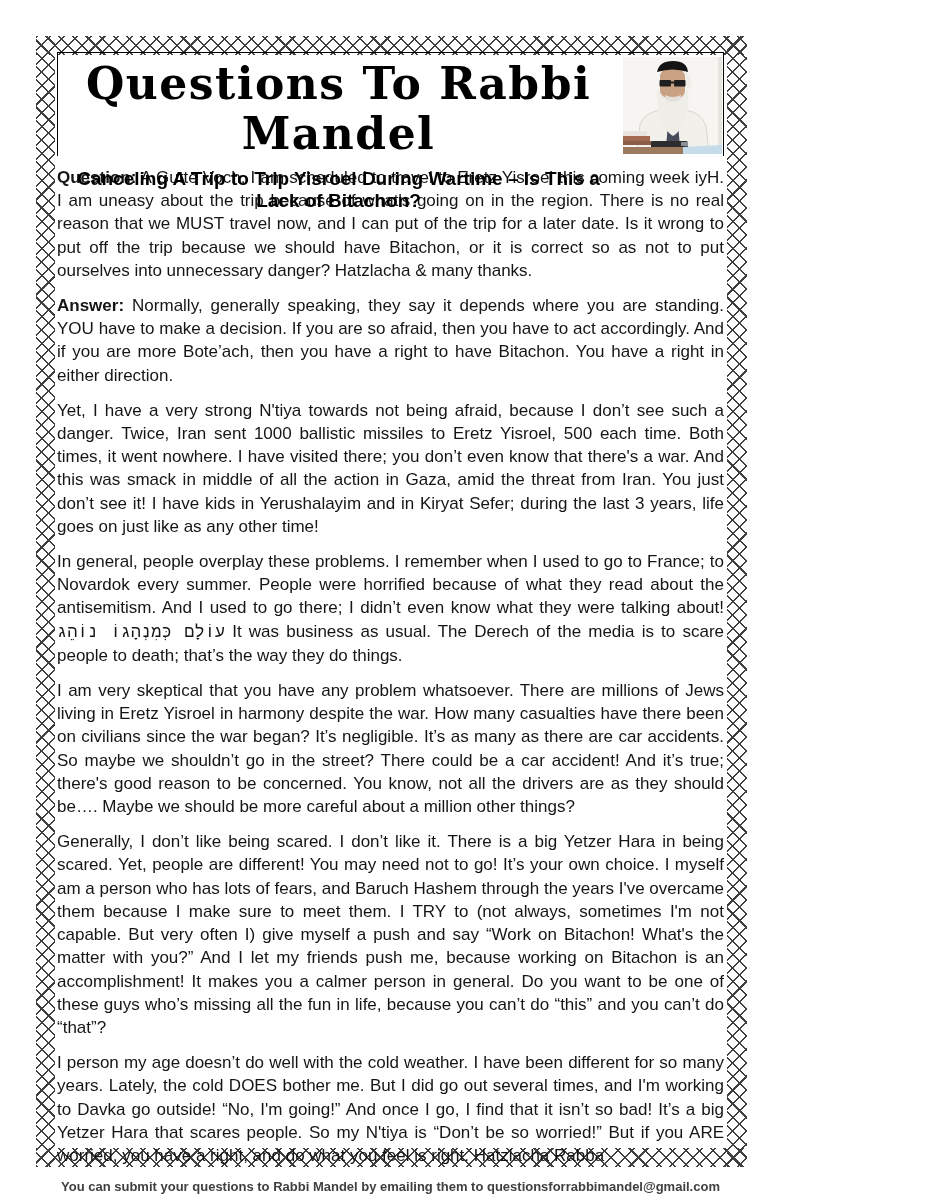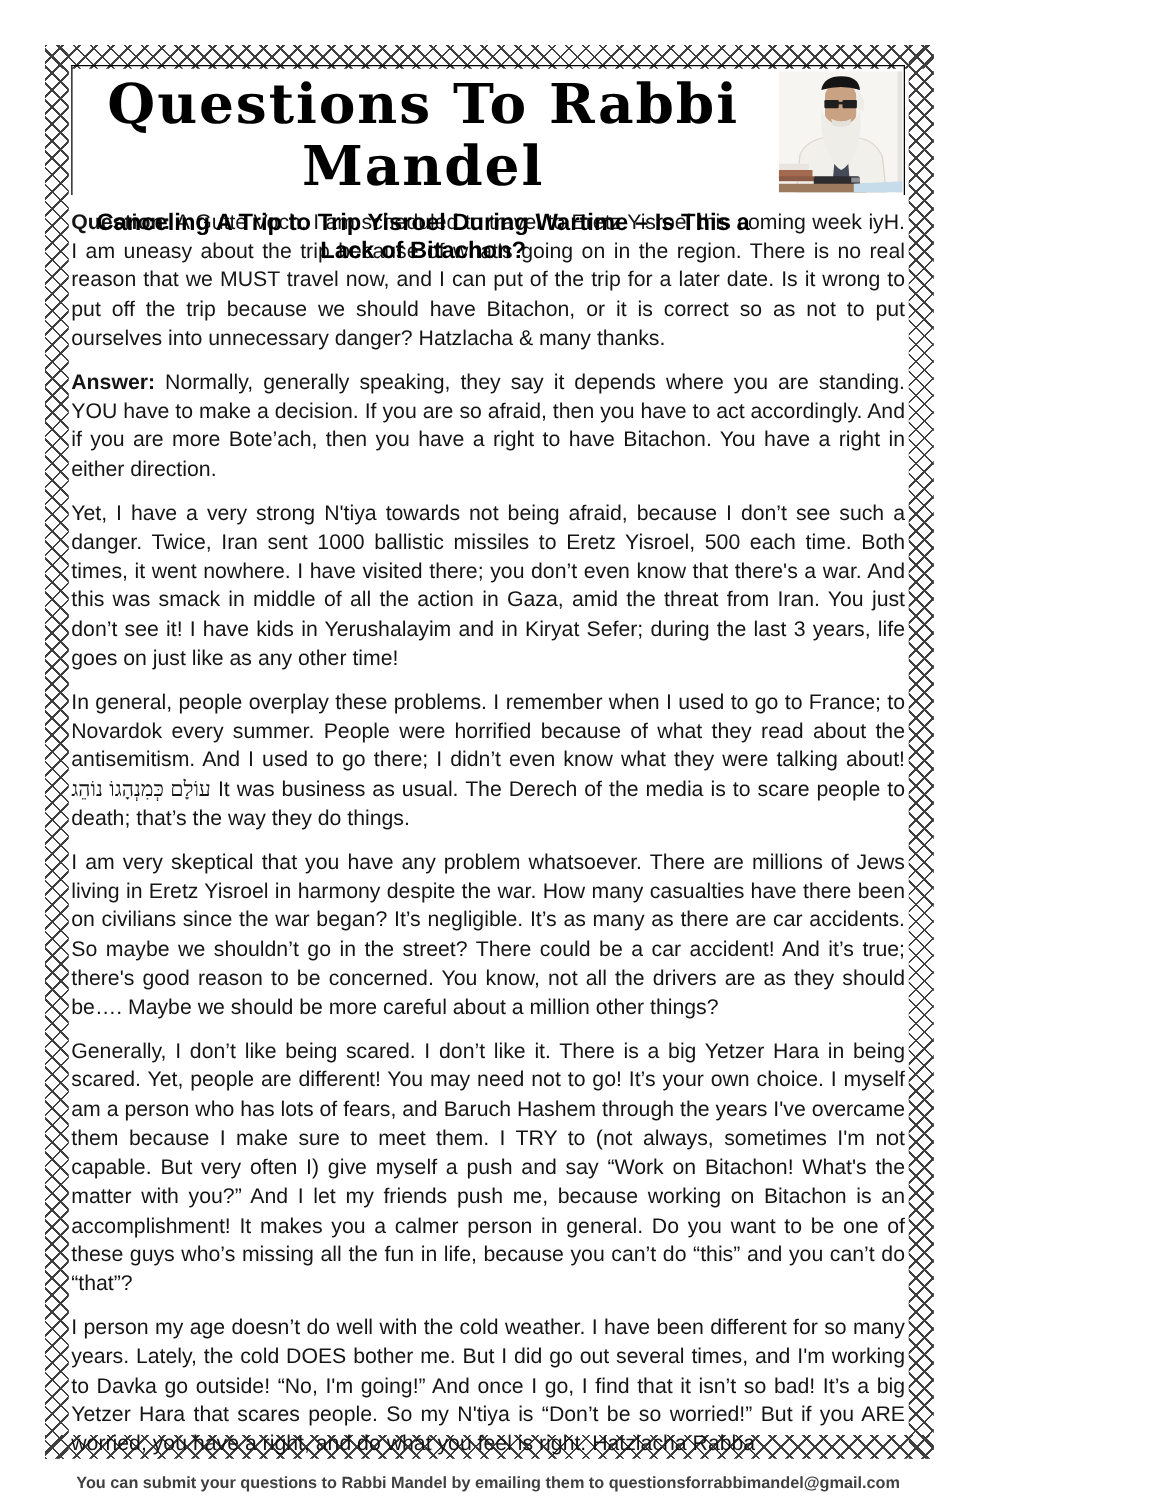--- a/index.html
+++ b/index.html
@@ -24,21 +24,21 @@
          font-size:44px;line-height:50px;letter-spacing:1.5px;color:#000;}
   .subtitle{margin:9px 0 0;font-family:"Liberation Sans",sans-serif;font-weight:bold;
             font-size:19px;line-height:22px;color:#000;}
   .photo{position:absolute;top:4px;right:1px;width:99px;height:97px;}
   .photo svg{display:block;width:100%;height:100%;}
 
   .article{margin-top:10px;font-size:17px;line-height:23.2px;text-align:justify;color:#151515;}
   .article p{margin:0 0 12px;}
   .seg-b{font-weight:bold;}
   .seg-i{}
-  .seg-h{font-family:Liberation Serif, serif;}
+  .seg-h{font-family:Liberation Mono, monospace;}
 
   .footer{text-align:center;margin-top:1px;}
   .f-navy{color:#404040;font-weight:bold;font-size:13px;margin:0 0 13px;}
   .f-gray{color:#828282;font-size:14px;font-weight:normal;margin:0 0 8.5px;
           font-family:"Liberation Sans",sans-serif;}
 </style>
 </head>
 <body>
 
 <div class="page">

